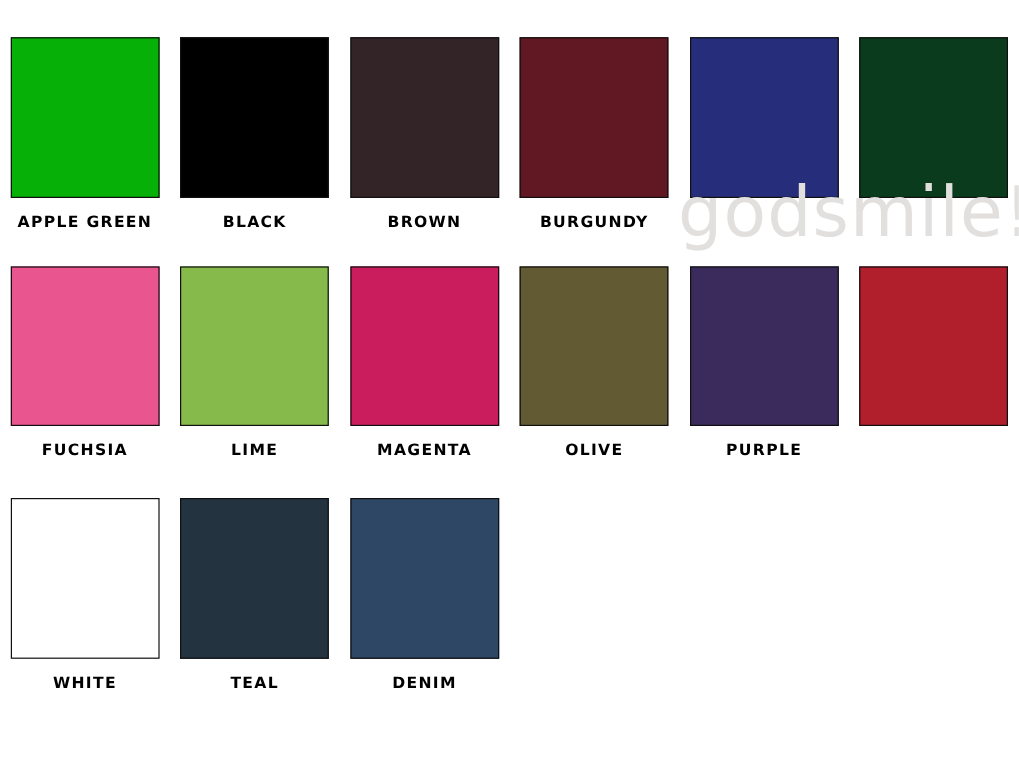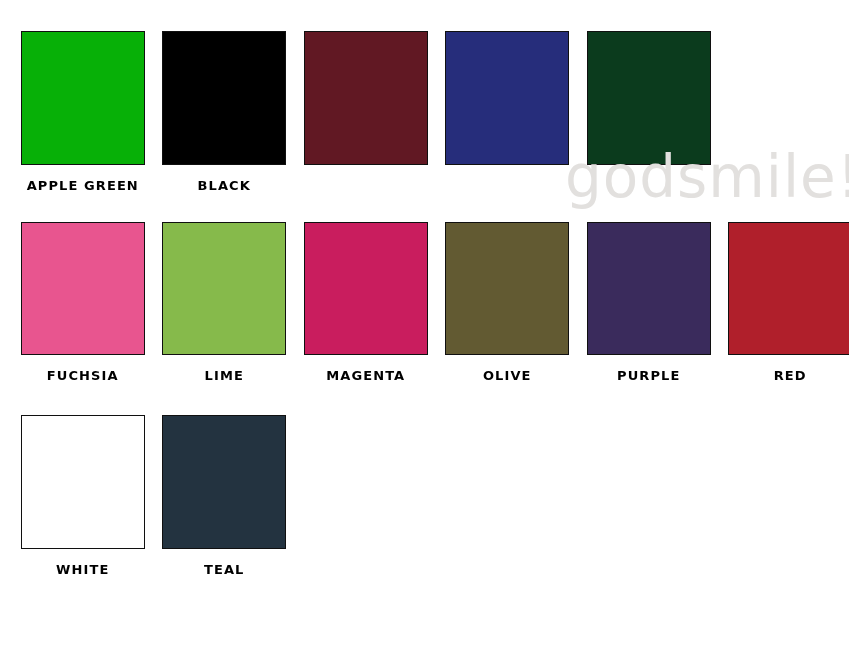--- a/index.html
+++ b/index.html
@@ -14,21 +14,20 @@
     font-family: "DejaVu Sans", "Liberation Sans", sans-serif;
     overflow: hidden;
     position: relative;
   }
 
   #swatch-chart {
     position: relative;
     width: 849px;
     height: 648px;
     box-sizing: border-box;
-    padding-left: 12px;
   }
 
   .swatch-row {
     display: flex;
     width: 849px;
     box-sizing: border-box;
   }
 
   .row-1 { padding-top: 31px; }
   .row-2 { padding-top: 27px; }
@@ -89,21 +88,26 @@
   <div class="swatch-row row-1">
     <div class="swatch-cell">
       <div class="swatch-chip" style="background-color: rgb(7, 176, 7);"></div>
       <div class="swatch-label">APPLE GREEN</div>
     </div>
     <div class="swatch-cell">
       <div class="swatch-chip" style="background-color: rgb(0, 0, 0);"></div>
       <div class="swatch-label">BLACK</div>
     </div>
     <div class="swatch-cell">
+      <div class="swatch-chip" style="background-color: rgb(51, 37, 39);"></div>
+      <div class="swatch-label">BROWN</div>
+    </div>
+    <div class="swatch-cell">
       <div class="swatch-chip" style="background-color: rgb(97, 24, 35);"></div>
+      <div class="swatch-label">BURGUNDY</div>
     </div>
     <div class="swatch-cell">
       <div class="swatch-chip" style="background-color: rgb(38, 45, 123);"></div>
     </div>
     <div class="swatch-cell">
       <div class="swatch-chip" style="background-color: rgb(11, 59, 29);"></div>
     </div>
   </div>
 
   <div class="swatch-row row-2">
@@ -122,30 +126,33 @@
     <div class="swatch-cell">
       <div class="swatch-chip" style="background-color: rgb(98, 90, 50);"></div>
       <div class="swatch-label">OLIVE</div>
     </div>
     <div class="swatch-cell">
       <div class="swatch-chip" style="background-color: rgb(58, 43, 92);"></div>
       <div class="swatch-label">PURPLE</div>
     </div>
     <div class="swatch-cell">
       <div class="swatch-chip" style="background-color: rgb(176, 31, 43);"></div>
-      <div class="swatch-label">RED</div>
     </div>
   </div>
 
   <div class="swatch-row row-3">
     <div class="swatch-cell">
       <div class="swatch-chip" style="background-color: rgb(255, 255, 255);"></div>
       <div class="swatch-label">WHITE</div>
     </div>
     <div class="swatch-cell">
       <div class="swatch-chip" style="background-color: rgb(35, 51, 64);"></div>
       <div class="swatch-label">TEAL</div>
     </div>
+    <div class="swatch-cell">
+      <div class="swatch-chip" style="background-color: rgb(46, 71, 100);"></div>
+      <div class="swatch-label">DENIM</div>
+    </div>
   </div>
 
   <div id="watermark" style="color: rgb(226, 224, 222);">godsmile!</div>
 
 </div>
 
 </body></html>

